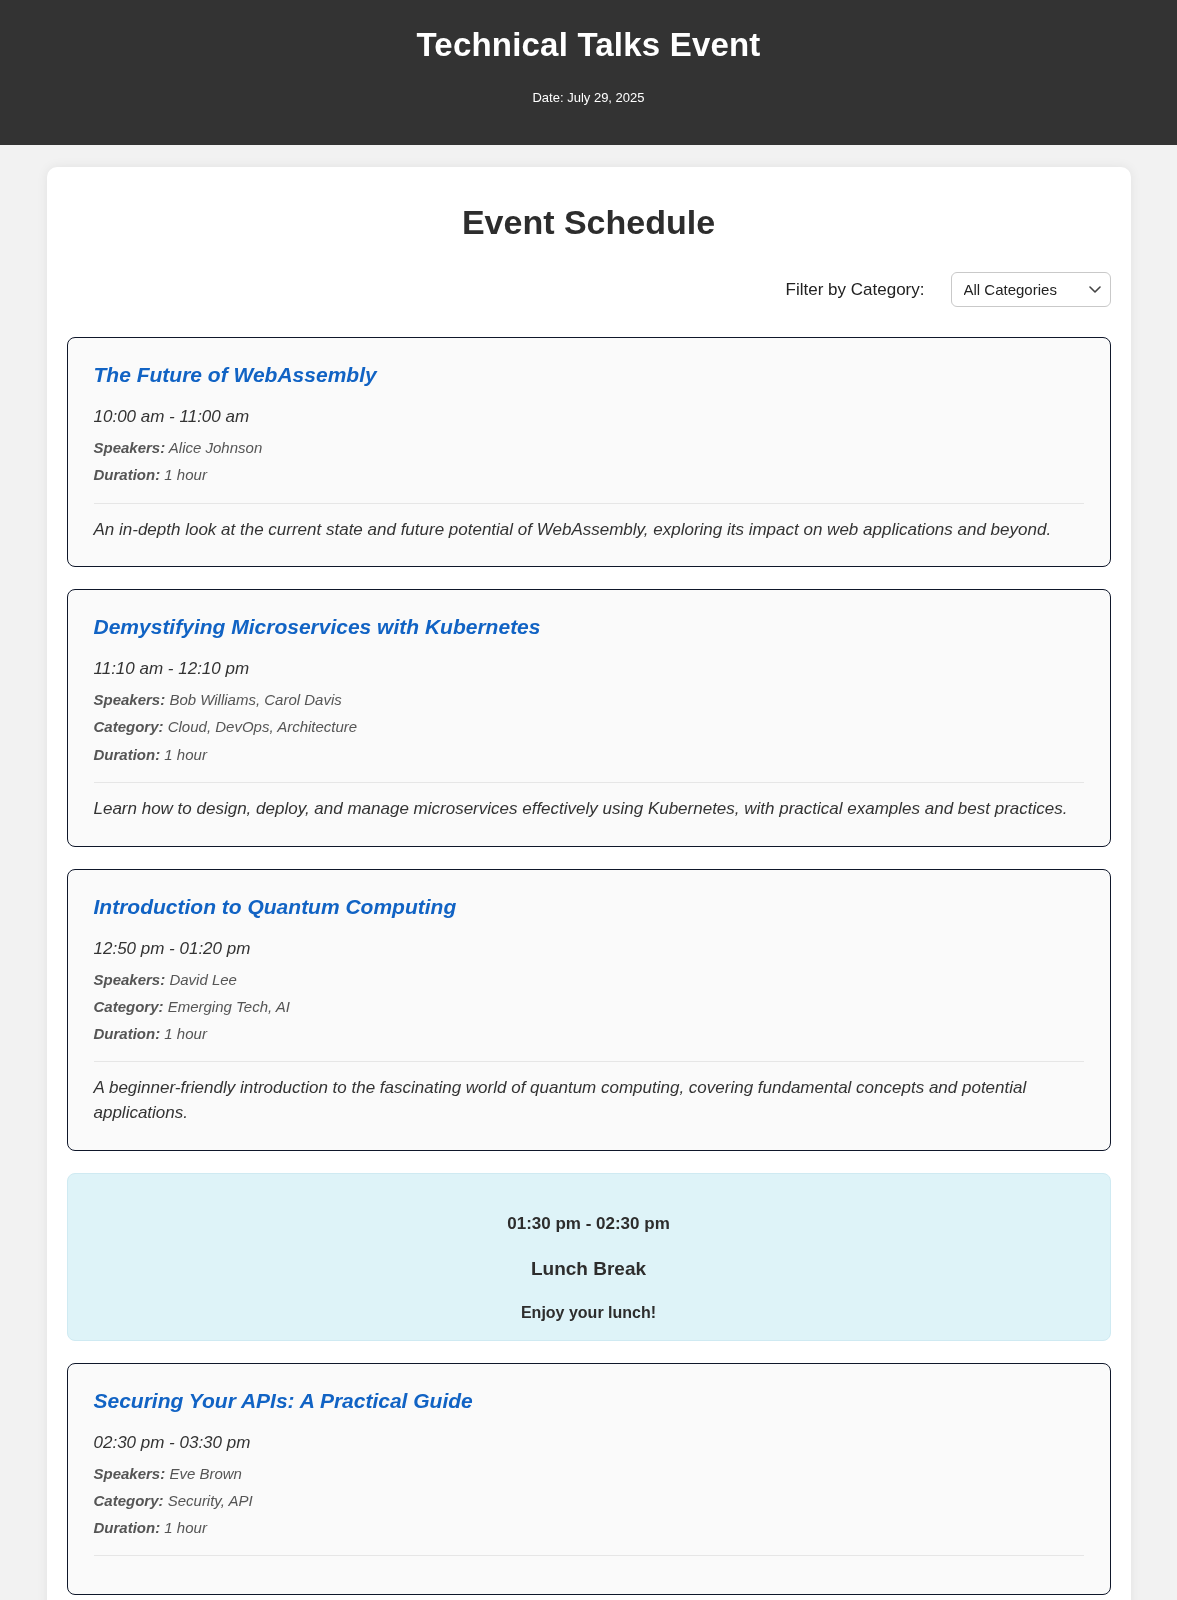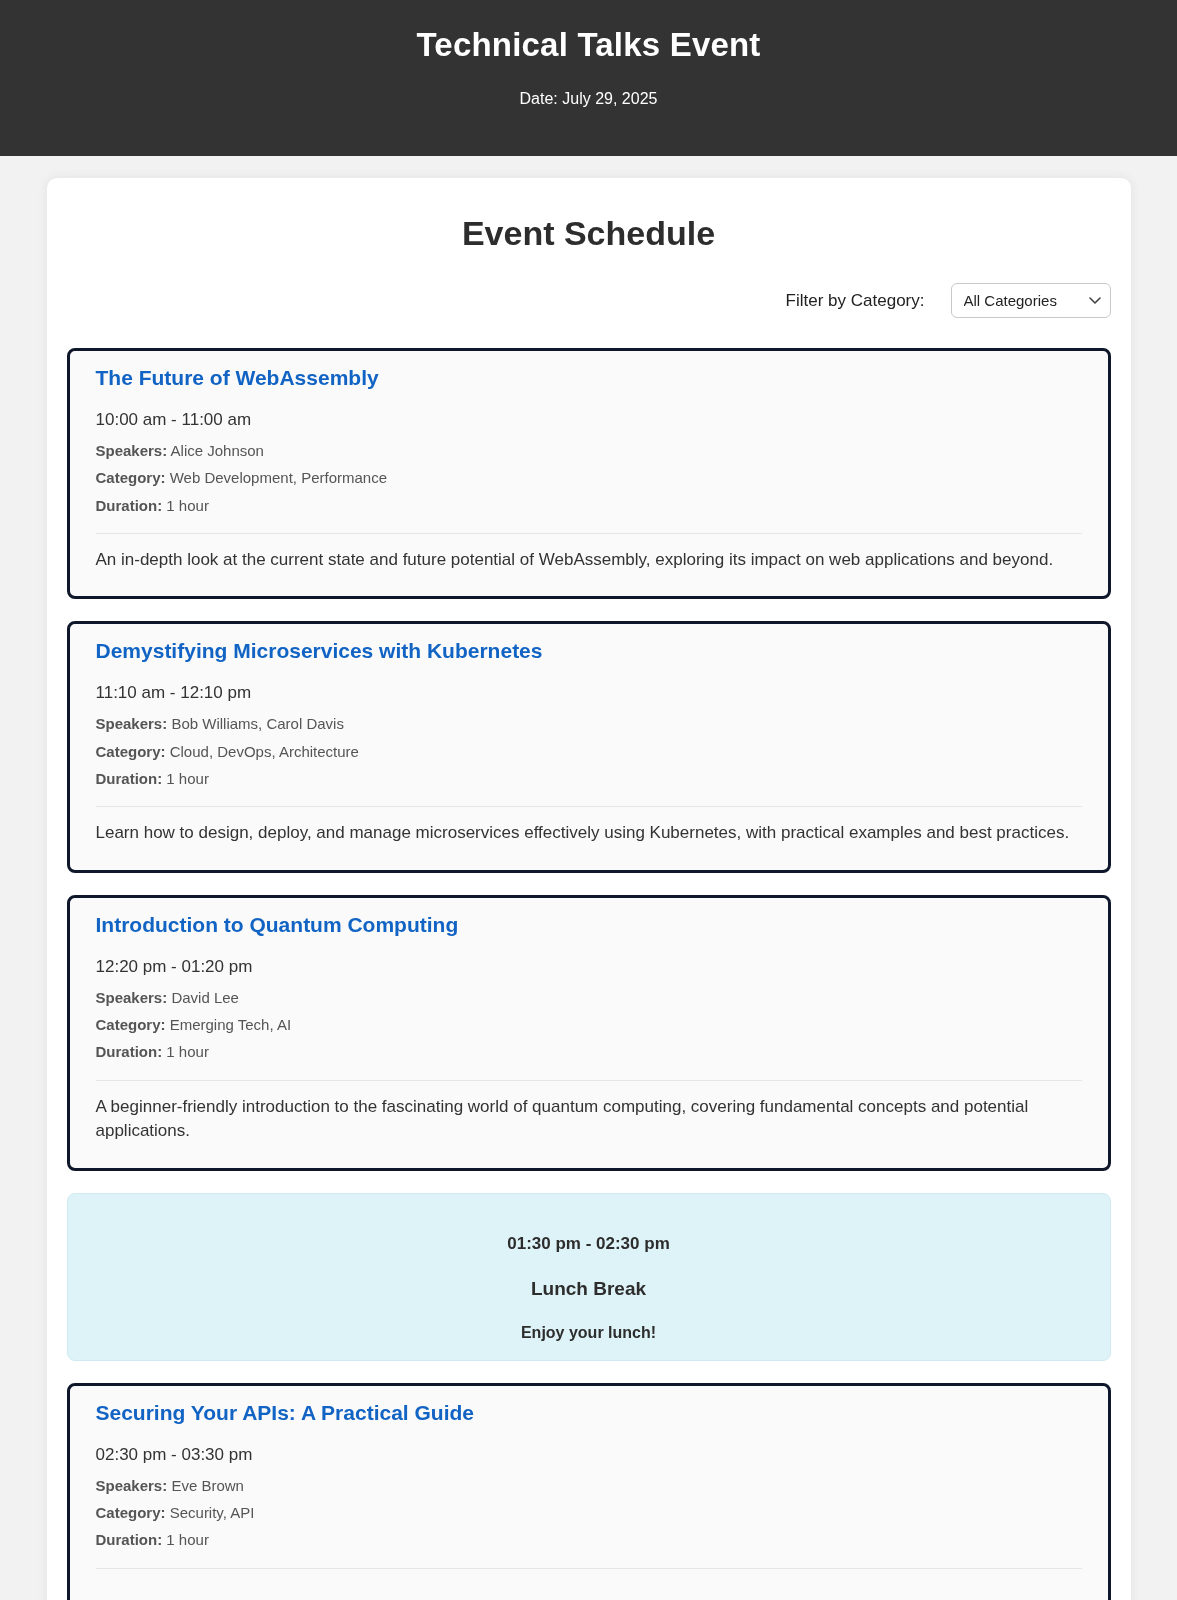--- a/index.html
+++ b/index.html
@@ -24,22 +24,22 @@
     text-align:center;
     padding:26px 16px 40px;
   }
   .site-header h1{
     margin:0 0 26px;
     font-size:33px;
     font-weight:bold;
     letter-spacing:.2px;
   }
   .site-header p{
-    margin:8px;
-    font-size:16px;
+    margin:0;
+    font-size:13px;
     font-weight:normal;
   }
   
   .main-card{
     width:1084px;
     margin:22px auto 40px;
     background:#ffffff;
     border-radius:10px;
     box-shadow:0 0 12px rgba(0,0,0,0.07);
     padding:30px 20px 20px;
@@ -79,24 +79,25 @@
   .select-wrap .chev{
     position:absolute;
     right:10px;top:50%;
     transform:translateY(-50%);
     pointer-events:none;
     display:flex;
   }
   
   .talk-card{
     background:var(--card_bg);
-    border:3px solid #0f172a;
+    border:1px solid #0f172a;
     border-radius:8px;
-    padding:13px 26px 24px;
+    padding:23px 26px 24px;
     margin-bottom:22px;
+    font-style:italic;
   }
   .talk-title{
     margin:2px 0 20px;
     font-size:21px;
     font-weight:bold;
     color:var(--accent);
   }
   .talk-time{
     margin:0 0 9px;
     font-size:17px;
@@ -171,39 +172,38 @@
             <path d="M1 1l5 5 5-5" fill="none" stroke="#444" stroke-width="1.6" stroke-linecap="round" stroke-linejoin="round"></path>
           </svg>
       </span>
     </span>
   </div>
 
   <section class="talk-card">
     <h3 class="talk-title">The Future of WebAssembly</h3>
     <p class="talk-time">10:00 am - 11:00 am</p>
     <p class="meta-line"><strong>Speakers:</strong> <span>Alice Johnson</span></p>
-    <p class="meta-line"><strong>Category:</strong> <span>Web Development, Performance</span></p>
     <p class="meta-line"><strong>Duration:</strong> <span>1 hour</span></p>
     <hr class="talk-divider">
     <p class="talk-desc">An in-depth look at the current state and future potential of WebAssembly, exploring its impact on web applications and beyond.</p>
   </section>
 
   <section class="talk-card">
     <h3 class="talk-title">Demystifying Microservices with Kubernetes</h3>
     <p class="talk-time">11:10 am - 12:10 pm</p>
     <p class="meta-line"><strong>Speakers:</strong> <span>Bob Williams, Carol Davis</span></p>
     <p class="meta-line"><strong>Category:</strong> <span>Cloud, DevOps, Architecture</span></p>
     <p class="meta-line"><strong>Duration:</strong> <span>1 hour</span></p>
     <hr class="talk-divider">
     <p class="talk-desc">Learn how to design, deploy, and manage microservices effectively using Kubernetes, with practical examples and best practices.</p>
   </section>
 
   <section class="talk-card">
     <h3 class="talk-title">Introduction to Quantum Computing</h3>
-    <p class="talk-time">12:20 pm - 01:20 pm</p>
+    <p class="talk-time">12:50 pm - 01:20 pm</p>
     <p class="meta-line"><strong>Speakers:</strong> <span>David Lee</span></p>
     <p class="meta-line"><strong>Category:</strong> <span>Emerging Tech, AI</span></p>
     <p class="meta-line"><strong>Duration:</strong> <span>1 hour</span></p>
     <hr class="talk-divider">
     <p class="talk-desc">A beginner-friendly introduction to the fascinating world of quantum computing, covering fundamental concepts and potential applications.</p>
   </section>
 
   <section class="break-card">
     <p class="break-time">01:30 pm - 02:30 pm</p>
     <p class="break-title">Lunch Break</p>

